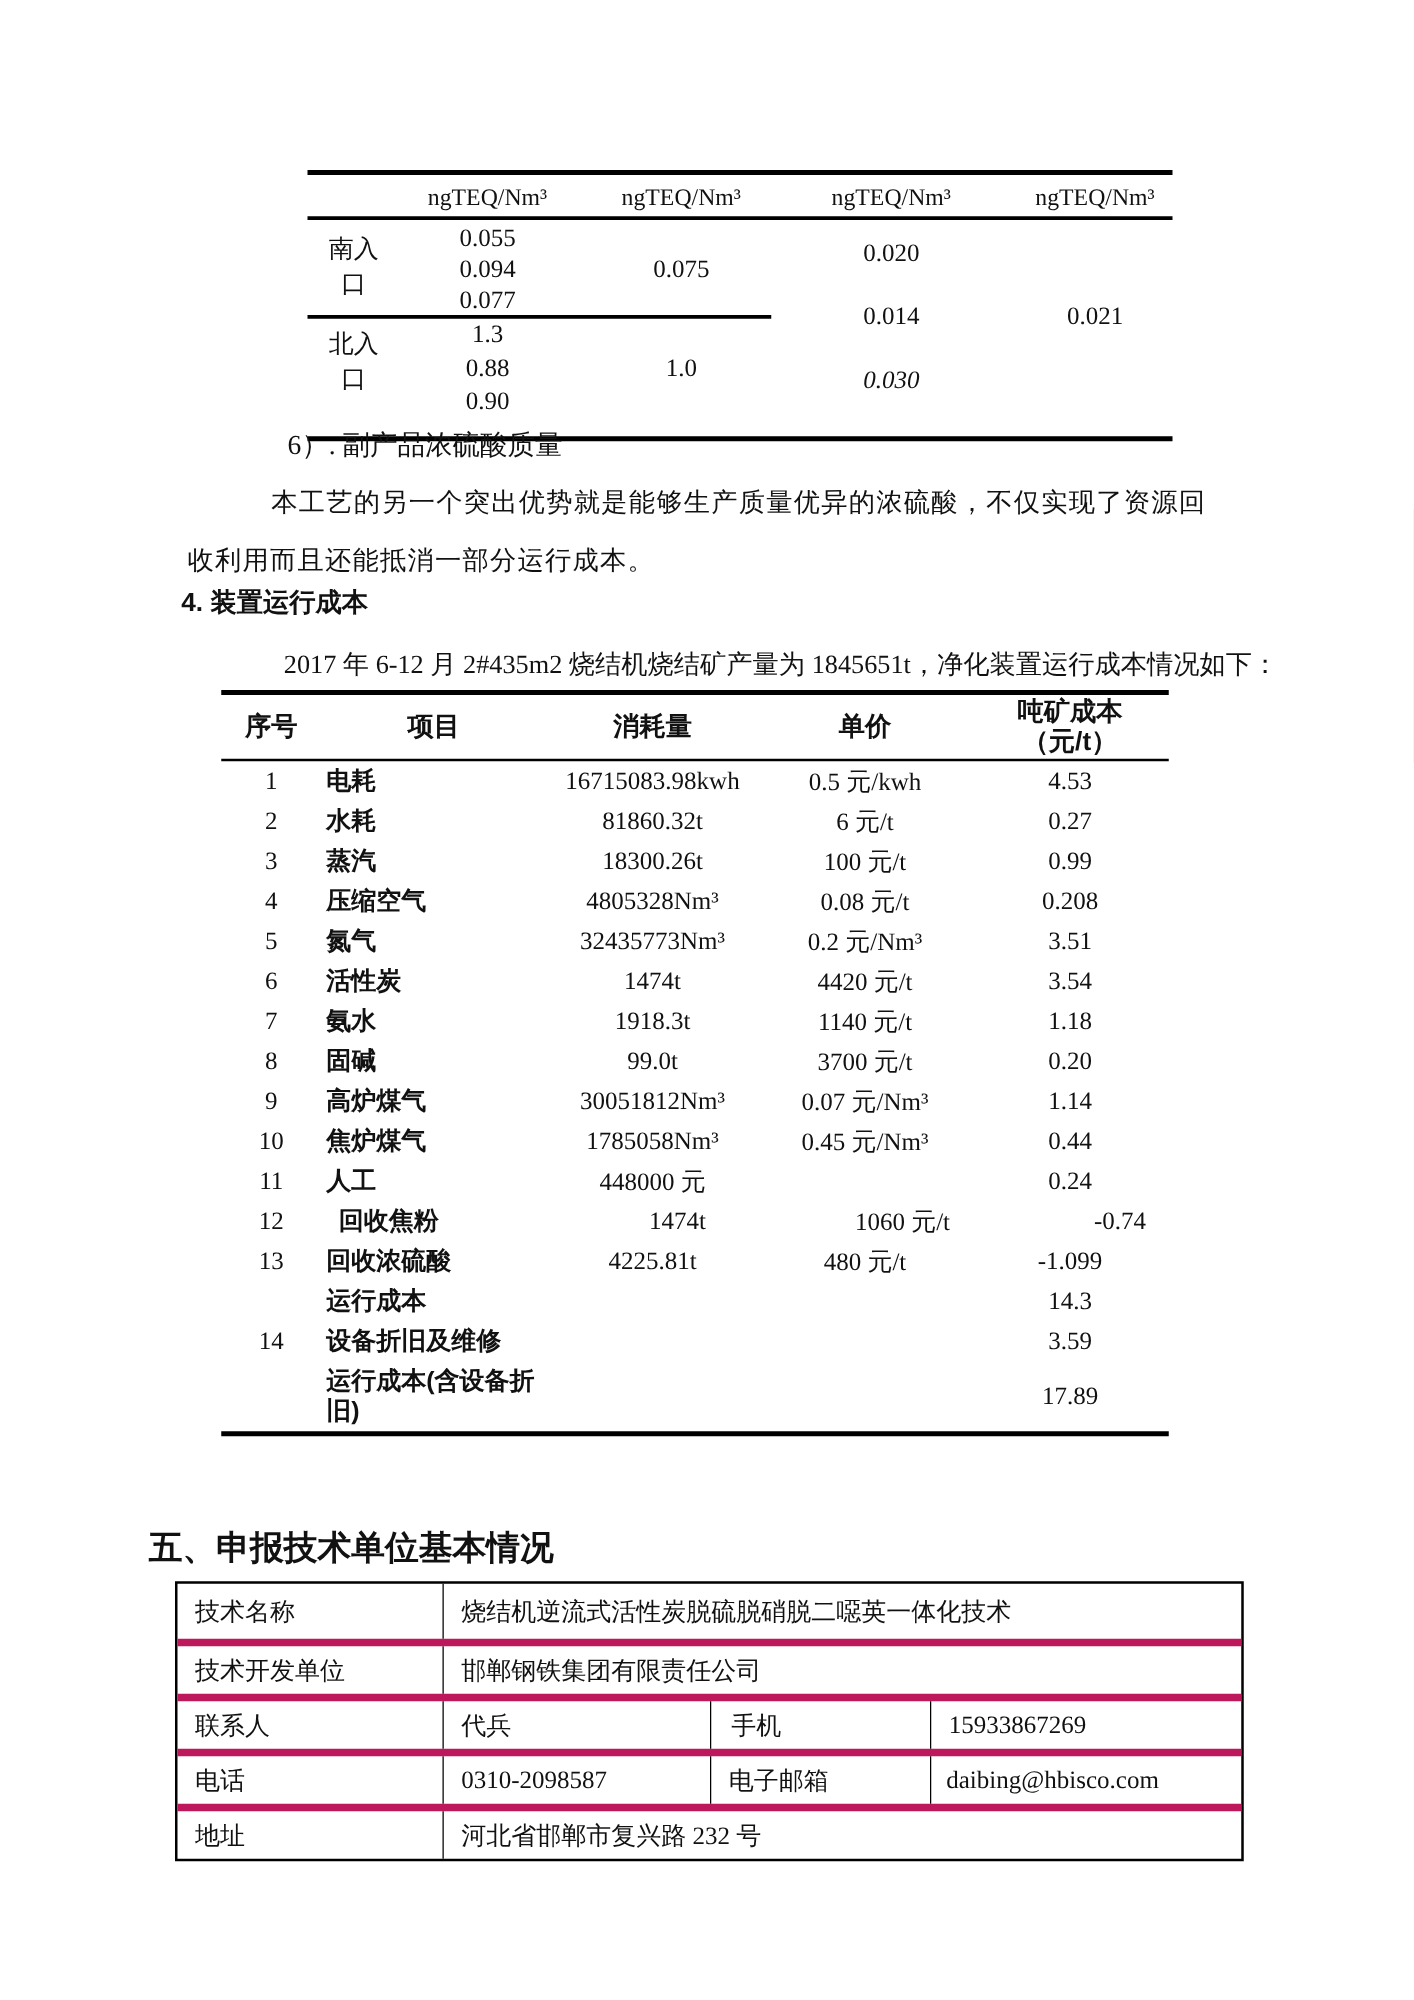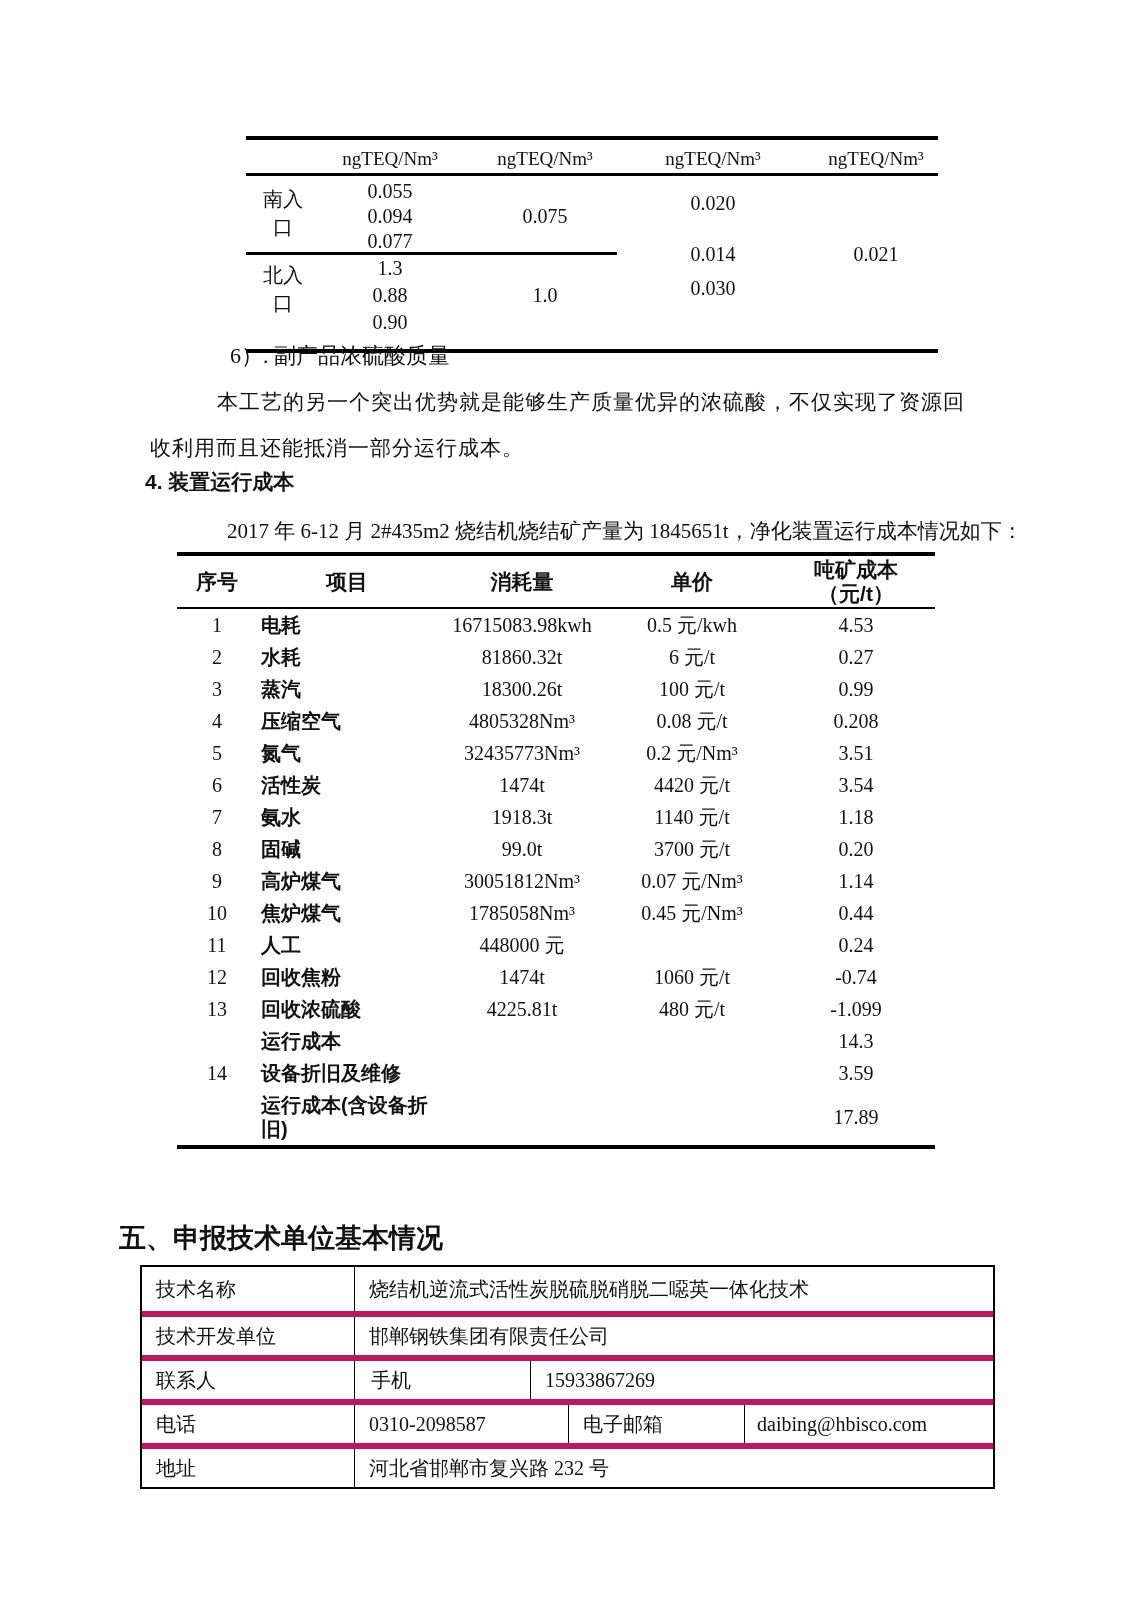--- a/index.html
+++ b/index.html
@@ -98,21 +98,21 @@
 
     <span class="dx-cell ctr" style="left:467px;top:114px;">0.014</span>
     <span class="dx-cell ctr" style="left:630px;top:114px;">0.021</span>
 
     <span class="dx-cell ctr" style="left:37px;top:135px;">北入</span>
     <span class="dx-cell ctr" style="left:37px;top:163px;">口</span>
     <span class="dx-cell ctr" style="left:144px;top:128px;">1.3</span>
     <span class="dx-cell ctr" style="left:144px;top:155px;">0.88</span>
     <span class="dx-cell ctr" style="left:144px;top:182px;">0.90</span>
     <span class="dx-cell ctr" style="left:299px;top:155px;">1.0</span>
-    <span class="dx-cell ctr" style="left:467px;top:148px;">0.030</span>
+    <span class="dx-cell ctr" style="left:467px;top:165px;font-style:italic;">0.030</span>
   </div>
 
   <div class="abs sub-heading serif">6）. 副产品浓硫酸质量</div>
   <div class="abs para-line para-2 serif">收利用而且还能抵消一部分运行成本。</div>
   <div class="abs para-line para-1 serif">本工艺的另一个突出优势就是能够生产质量优异的浓硫酸，不仅实现了资源回</div>
   <div class="abs cost-heading gothic">4. 装置运行成本</div>
   <div class="abs cost-intro serif">2017 年 6-12 月 2#435m2 烧结机烧结矿产量为 1845651t，净化装置运行成本情况如下：</div>
 
   <div class="abs cost-table">
     <div class="cost-header">
@@ -193,21 +193,21 @@
           <div class="c c4">0.45 元/Nm³</div>
           <div class="c c5">0.44</div>
         </div>
         <div class="cost-row" style="height: 32px;">
           <div class="c c1">11</div>
           <div class="c c2">人工</div>
           <div class="c c3">448000 元</div>
           <div class="c c4"></div>
           <div class="c c5">0.24</div>
         </div>
-        <div class="cost-row" style="height: 32px;">
+        <div class="cost-row" style="height: 32px; gap: 10px;">
           <div class="c c1">12</div>
           <div class="c c2">回收焦粉</div>
           <div class="c c3">1474t</div>
           <div class="c c4">1060 元/t</div>
           <div class="c c5">-0.74</div>
         </div>
         <div class="cost-row" style="height: 32px;">
           <div class="c c1">13</div>
           <div class="c c2">回收浓硫酸</div>
           <div class="c c3">4225.81t</div>
@@ -245,20 +245,21 @@
         <div class="info-row">
           <div class="info-cell" style="width: 212px;">技术名称</div>
           <div class="info-cell" style="width: 639px;">烧结机逆流式活性炭脱硫脱硝脱二噁英一体化技术</div>
         </div>
         <div class="info-row">
           <div class="info-cell" style="width: 212px;">技术开发单位</div>
           <div class="info-cell" style="width: 639px;">邯郸钢铁集团有限责任公司</div>
         </div>
         <div class="info-row">
           <div class="info-cell" style="width: 212px;">联系人</div>
+          <div class="info-cell" style="width: 214px;">代兵</div>
           <div class="info-cell" style="width: 176px; padding-left: 16px;">手机</div>
           <div class="info-cell" style="width: 249px;">15933867269</div>
         </div>
         <div class="info-row">
           <div class="info-cell" style="width: 212px;">电话</div>
           <div class="info-cell" style="width: 214px;">0310-2098587</div>
           <div class="info-cell" style="width: 176px;">电子邮箱</div>
           <div class="info-cell" style="width: 249px; padding-left: 12px;">daibing@hbisco.com</div>
         </div>
         <div class="info-row">

